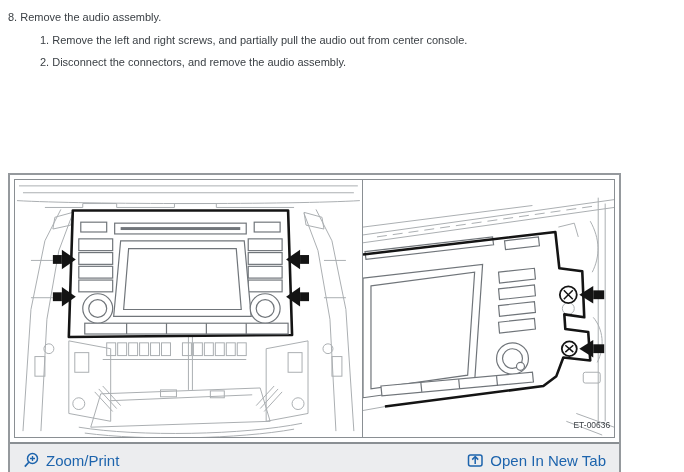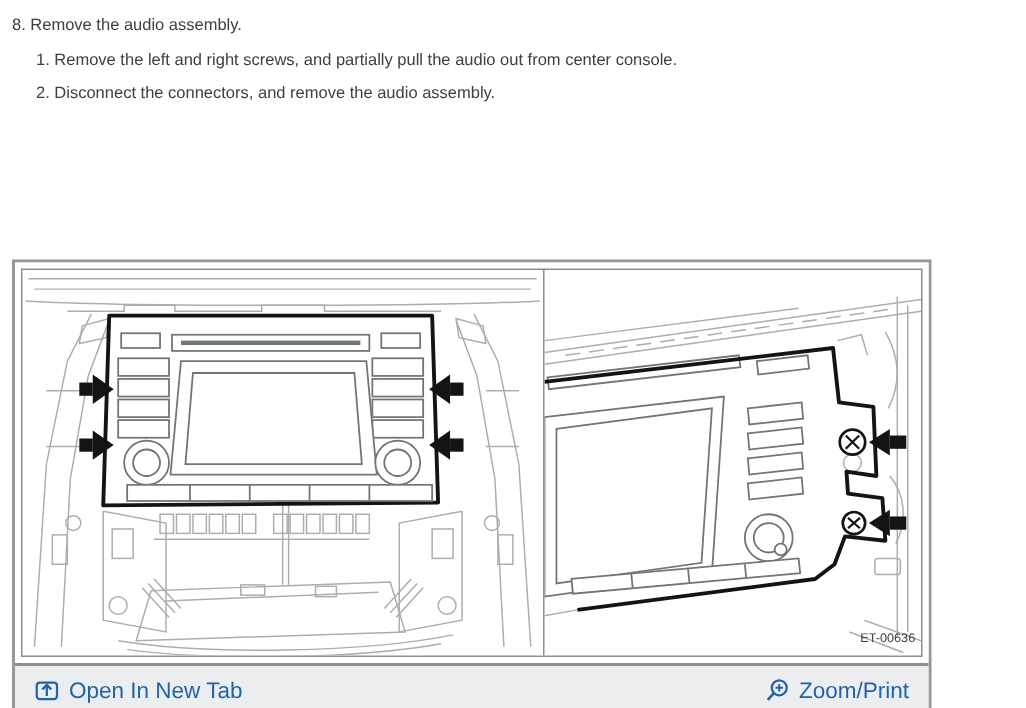--- a/index.html
+++ b/index.html
@@ -1,21 +1,21 @@
 <!DOCTYPE html>
 <html><head>
 <meta charset="utf-8">
 <style>
   * { margin:0; padding:0; box-sizing:border-box; }
   html,body { width:684px; height:472px; background:#ffffff; overflow:hidden; }
   body { font-family:"Liberation Sans", sans-serif; position:relative; }
 
   .instructions { position:absolute; left:8px; top:6px; color:#3b4045; font-size:11px; line-height:22px; }
   .instructions .step { margin-bottom:1px; }
-  .instructions .substep { margin-left:16px; }
+  .instructions .substep { margin-left:32px; }
 
   .widget { position:absolute; left:8px; top:148px; width:613px; border:2px solid #95999d; background:#fef9c3;margin-top:25px; }
   .image-area { background:#ffffff; padding:4px; }
   .figure { border:1px solid #8a8f93; height:259px; display:flex; background:#ffffff; position:relative; }
   .figure svg { display:block; }
   .divider { width:1px; background:#8a8f93; }
 
   .footer { height:34px; background:#ecedef; border-top:2px solid #8a8f93; display:flex; align-items:center; justify-content:space-between; padding:0 13px; }
   .link { display:flex; align-items:center; gap:6px; color:#1d64ad; font-size:15px; text-decoration:none; cursor:pointer; }
   .link svg { display:block; }
@@ -174,29 +174,29 @@
           <polygon points="217,172 231,163 231,181"></polygon>
             <rect x="231" y="167.5" width="11" height="9"></rect>
         </g>
         <text x="248" y="253" text-anchor="end" font-size="8.5" fill="#3a3f44" font-family="Liberation Sans, sans-serif">ET-00636</text>
       </svg>
     </div>
   </div>
 
   <div class="footer">
     <a class="link">
+      <svg width="17" height="17" viewBox="0 0 17 17">
+        <circle cx="9.5" cy="6.5" r="5" fill="none" stroke="#1d64ad" stroke-width="1.5"></circle>
+        <path d="M7,6.5 H12 M9.5,4 V9" stroke="#1d64ad" stroke-width="1.3" fill="none"></path>
+        <path d="M5.8,10.2 L1.8,14.6" stroke="#1d64ad" stroke-width="1.7" fill="none"></path>
+      </svg>
+      <span>Zoom/Print</span>
+    </a>
+    <a class="link">
       <svg width="17" height="16" viewBox="0 0 17 16">
         <rect x="1.5" y="3" width="13.5" height="11" rx="2" fill="none" stroke="#1d64ad" stroke-width="1.5"></rect>
         <path d="M8.2,12 V5.4" stroke="#1d64ad" stroke-width="1.5" fill="none"></path>
         <path d="M5.2,7.6 L8.2,4.6 L11.2,7.6" stroke="#1d64ad" stroke-width="1.5" fill="none"></path>
       </svg>
       <span>Open In New Tab</span>
     </a>
-    <a class="link">
-      <svg width="17" height="17" viewBox="0 0 17 17">
-        <circle cx="9.5" cy="6.5" r="5" fill="none" stroke="#1d64ad" stroke-width="1.5"></circle>
-        <path d="M7,6.5 H12 M9.5,4 V9" stroke="#1d64ad" stroke-width="1.3" fill="none"></path>
-        <path d="M5.8,10.2 L1.8,14.6" stroke="#1d64ad" stroke-width="1.7" fill="none"></path>
-      </svg>
-      <span>Zoom/Print</span>
-    </a>
   </div>
 </div>
 
 </body></html>

